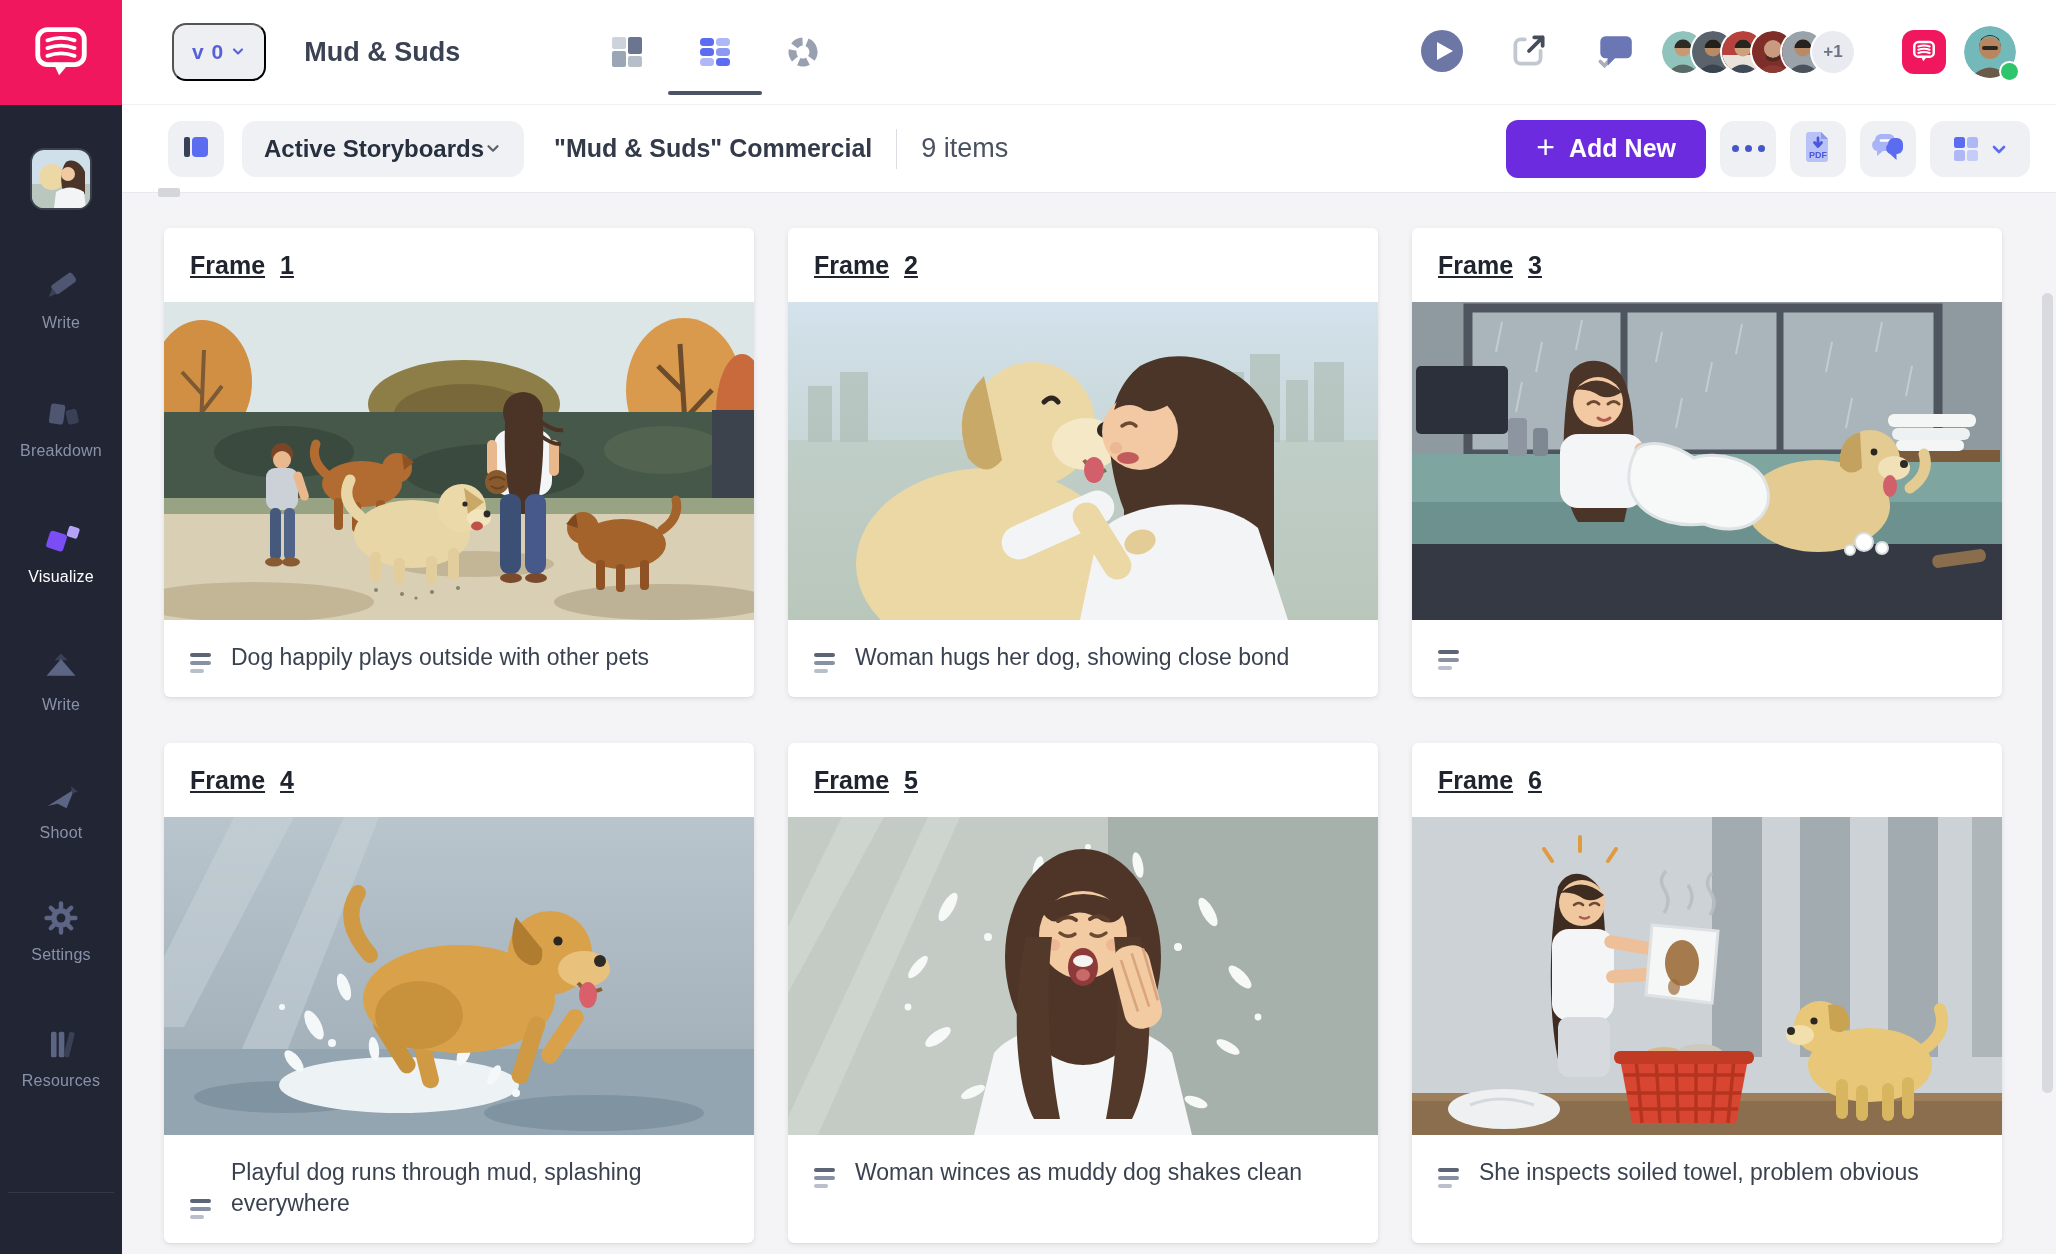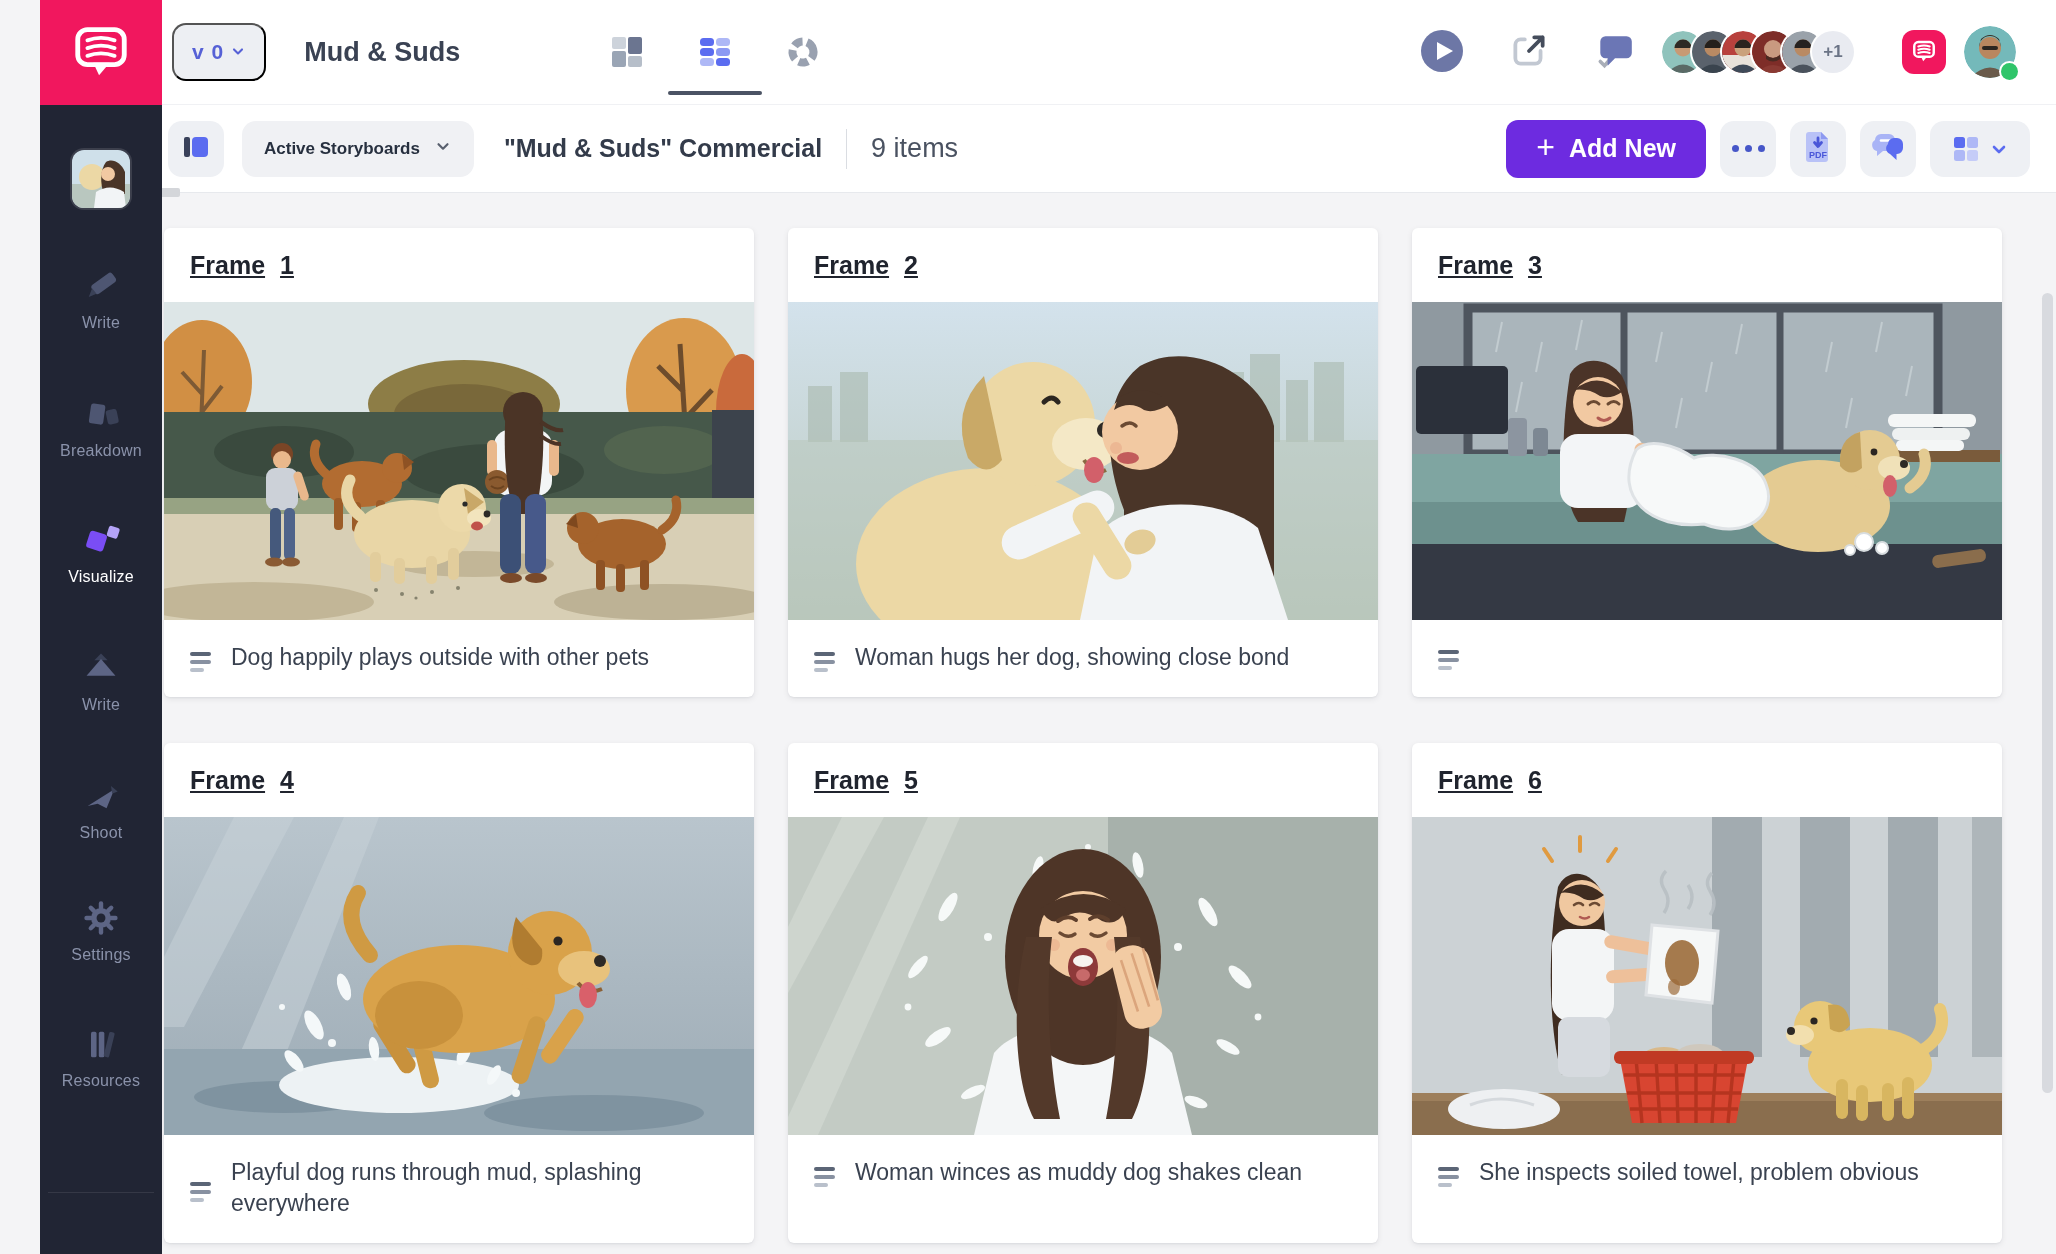--- a/index.html
+++ b/index.html
@@ -3,21 +3,21 @@
 <meta charset="utf-8">
 <title>Mud &amp; Suds</title>
 <style>
   * { margin:0; padding:0; box-sizing:border-box; }
   html,body { background:#e9eaec; }
   .app {
     position:relative; width:2056px; height:1254px; overflow:hidden;
     background:#f4f4f6; font-family:"Liberation Sans", sans-serif;
   }
   
-  .sidebar { position:absolute; left:0; top:0; width:122px; height:1254px; background:#212534; z-index:20;margin-left:40px; }
+  .sidebar { position:absolute; left:0; top:0; width:122px; height:1254px; background:#212534; z-index:20; }
   .logo-block { position:absolute; left:0; top:0; width:122px; height:105px; background:#F1175E; display:flex; align-items:center; justify-content:center; cursor:pointer; }
   .logo-block svg { width:62px; height:62px; }
   .side-thumb { position:absolute; left:32px; top:150px; width:58px; height:58px; border-radius:12px; overflow:hidden; box-shadow:0 0 0 2px rgba(255,255,255,.12); cursor:pointer; }
   .side-thumb svg { display:block; width:100%; height:100%; }
   .nav-item { position:absolute; left:0; width:122px; display:flex; flex-direction:column; align-items:center; gap:8px; cursor:pointer; }
   .nav-item .nicon { width:40px; height:40px; display:flex; align-items:center; justify-content:center; }
   .nav-item .nlabel { font-size:16px; color:#8a92aa; letter-spacing:.2px; }
   .nav-item.active .nlabel { color:#ffffff; font-weight:400; }
   .side-divider { position:absolute; left:8px; right:8px; top:1192px; height:1px; background:rgba(255,255,255,.09); }
   
@@ -37,21 +37,21 @@
   .overflow-badge { width:42px; height:42px; border-radius:50%; background:#e9ebf1; box-shadow:0 0 0 2px #ffffff; display:flex; align-items:center; justify-content:center; font-size:17px; font-weight:600; color:#6b7486; cursor:pointer; z-index:1; }
   .help-button { width:44px; height:44px; border-radius:12px; background:#F1175E; border:none; display:flex; align-items:center; justify-content:center; cursor:pointer; }
   .help-button svg { width:26px; height:26px; }
   .user-avatar { position:relative; width:52px; height:52px; border-radius:50%; cursor:pointer; }
   .user-avatar > svg { display:block; width:100%; height:100%; border-radius:50%; }
   .online-dot { position:absolute; right:-2px; bottom:-2px; width:17px; height:17px; border-radius:50%; background:#2FC56A; box-shadow:0 0 0 2px #ffffff; }
   
   .toolbar { position:absolute; left:122px; top:105px; right:0; height:88px; background:#ffffff; border-bottom:1px solid #e7e9ed; display:flex; align-items:center; padding:0 26px 0 46px; z-index:14; }
   .sq-btn { width:56px; height:56px; border-radius:14px; background:#eef0f4; border:none; display:flex; align-items:center; justify-content:center; cursor:pointer; flex:none; }
   .layout-toggle svg { width:34px; height:34px; }
-  .storyboards-dd { margin-left:18px; height:56px; border-radius:14px; background:#f0f1f4; border:none; display:flex; align-items:center; gap:14px; padding:0 22px; font-size:17px; font-weight:600; color:#27303f; font-family:inherit; cursor:pointer; }
+  .storyboards-dd { margin-left:18px; height:56px; border-radius:14px; background:#f0f1f4; border:none; display:flex; align-items:center; padding:0 22px; font-size:24px; font-weight:600; color:#27303f; font-family:inherit; cursor:pointer; }
   .project-title { margin-left:30px; font-size:25px; font-weight:600; color:#333b4a; }
   .tb-divider { width:1px; height:40px; background:#dadde2; margin:0 24px; }
   .items-count { font-size:27px; color:#4a5261; }
   .tb-right { margin-left:auto; display:flex; align-items:center; gap:14px; }
   .add-new { height:58px; border-radius:12px; background:#6D2BE0; color:#ffffff; border:none; display:flex; align-items:center; gap:14px; padding:0 30px; font-size:25px; font-weight:600; font-family:inherit; cursor:pointer; }
   .add-new .plus { font-size:32px; font-weight:400; line-height:1; margin-top:-3px; }
   .dots { display:flex; gap:6px; }
   .dots i { width:7px; height:7px; border-radius:50%; background:#4656c8; }
   .pdf-btn svg, .chat-btn svg { width:40px; height:40px; }
   .grid-dd { width:100px; gap:8px; }
@@ -59,21 +59,21 @@
   .grid-dd svg.c { width:20px; height:20px; }
   .peek-sliver { position:absolute; left:36px; bottom:-5px; width:22px; height:9px; border-radius:2px; background:#d4d6da; z-index:16; }
   
   .content { position:absolute; left:122px; top:193px; right:0; bottom:0; background:#f4f4f6; overflow:hidden; }
   .cards { position:absolute; left:42px; top:35px; display:grid; grid-template-columns:repeat(3,590px); column-gap:34px; row-gap:46px; }
   .card { width:590px; background:#ffffff; border-radius:6px; box-shadow:0 1px 2px rgba(16,24,40,.05), 0 2px 6px rgba(16,24,40,.08); overflow:hidden; display:flex; flex-direction:column; cursor:pointer; }
   .card-head { height:74px; flex:none; display:flex; align-items:center; padding:0 26px; font-size:25px; font-weight:bold; color:#20242e;text-decoration:underline; }
   .card-head .f-num { margin-left:15px; }
   .card-img { height:318px; flex:none; background:#dfe4e6; }
   .card-img svg { display:block; width:100%; height:100%; }
-  .card-cap { display:flex; align-items:center; gap:20px; padding:22px 26px 24px; }
+  .card-cap { display:flex; align-items:flex-end; gap:20px; padding:22px 26px 24px; }
   .cap-icon { width:21px; flex:none; display:flex; flex-direction:column; gap:4px; padding-top:8px; }
   .cap-icon i { display:block; height:4px; border-radius:2px; }
   .cap-icon i:nth-child(1){ width:21px; background:#5b6576; }
   .cap-icon i:nth-child(2){ width:21px; background:#8891a1; }
   .cap-icon i:nth-child(3){ width:14px; background:#b9c0cb; }
   .cap-text { font-size:23px; line-height:31px; color:#3a4250; }
   .scroll-thumb { position:absolute; right:3px; top:100px; width:11px; height:800px; border-radius:6px; background:#d8dadf; cursor:pointer; }
 </style>
 </head>
 <body>

